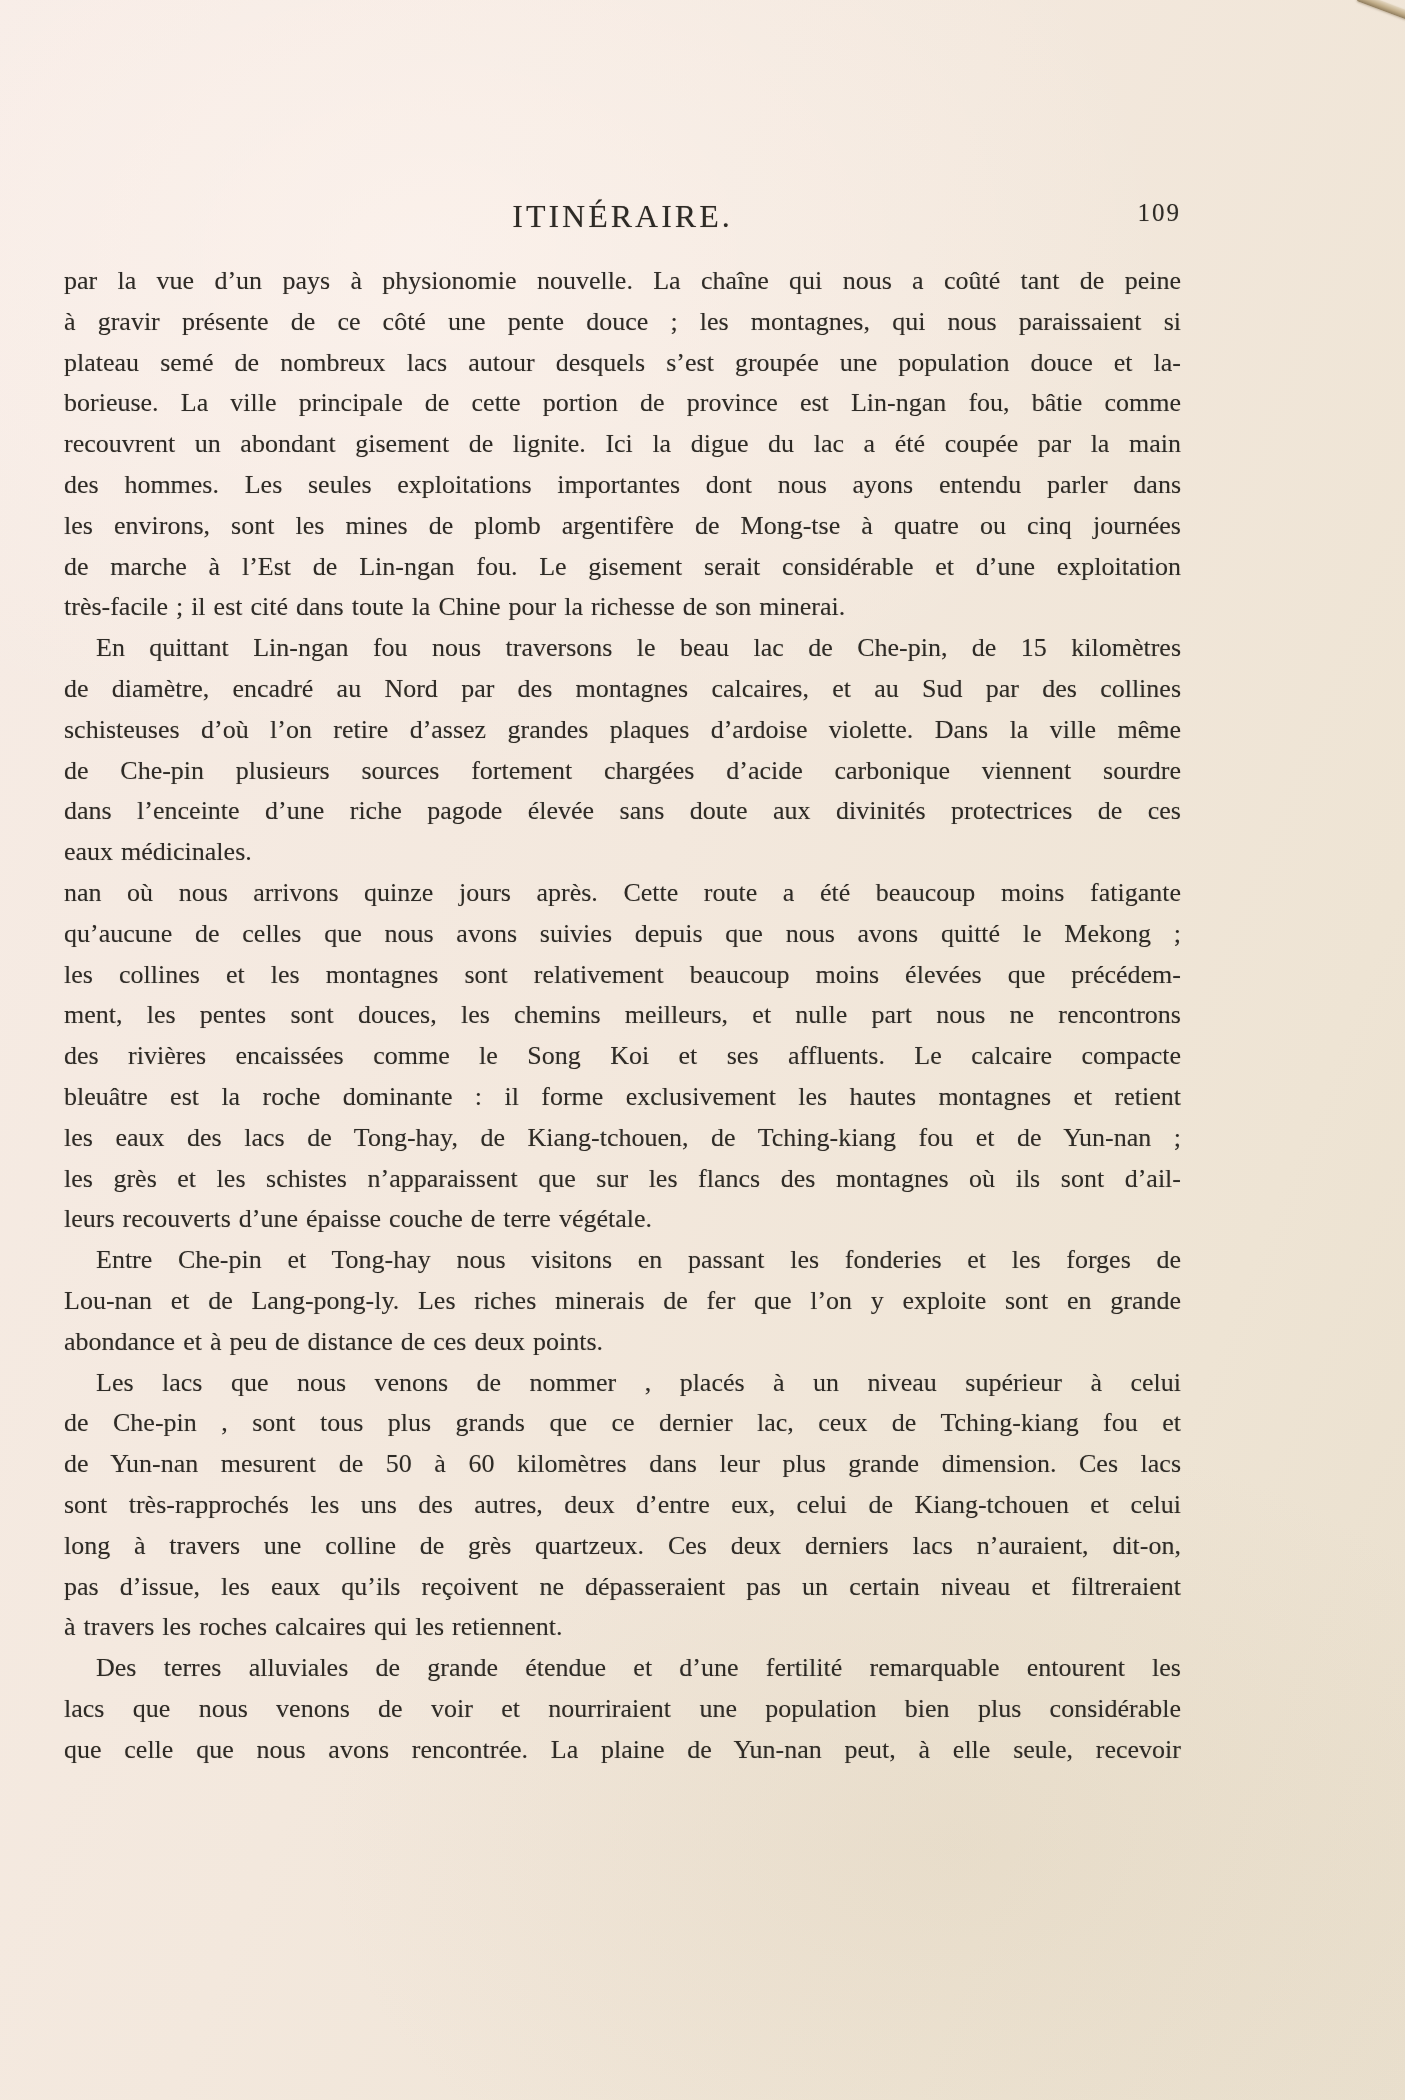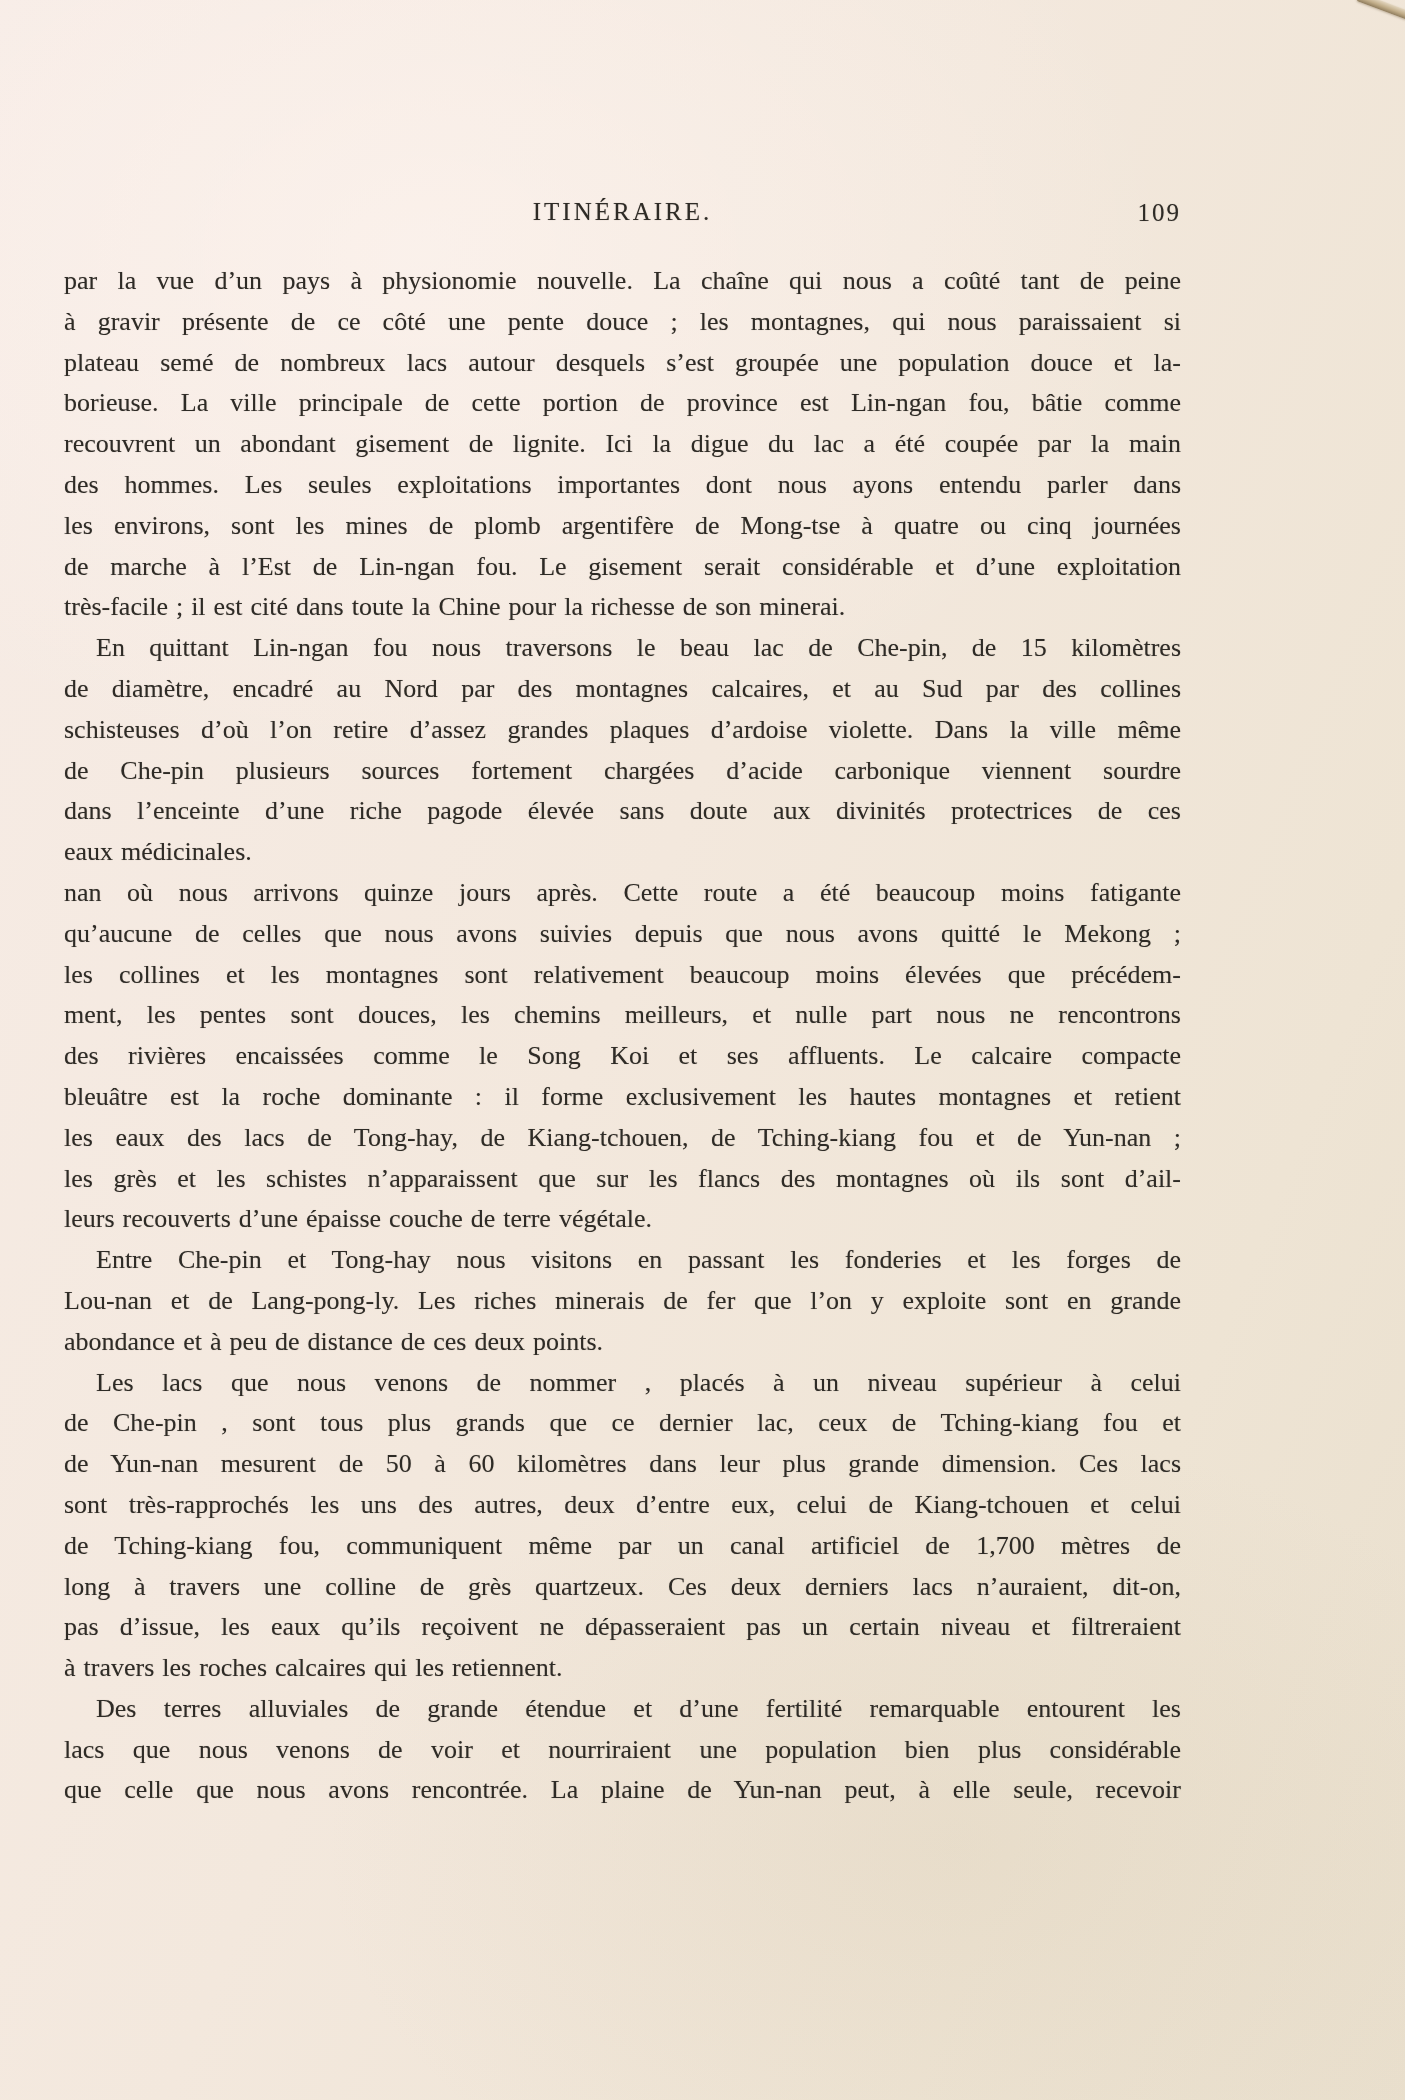--- a/index.html
+++ b/index.html
@@ -36,21 +36,21 @@
   .running-head {
     position: absolute;
     left: 64px;
     top: 198px;
     width: 1117px;
     height: 36px;
   }
   .head-title {
     display: block;
     text-align: center;
-    font-size: 25px;
+    font-size: 32px;
     letter-spacing: 3px;
     text-shadow: 0 0 1px rgba(58,50,40,0.35);
   }
   .page-num {
     position: absolute;
     right: 0;
     top: 1px;
     font-size: 25px;
     letter-spacing: 2px;
     text-shadow: 0 0 1px rgba(58,50,40,0.35);
@@ -110,21 +110,20 @@
       <div class="line">les eaux des lacs de Tong-hay, de Kiang-tchouen, de Tching-kiang fou et de Yun-nan ;</div>
       <div class="line">les grès et les schistes n’apparaissent que sur les flancs des montagnes où ils sont d’ail-</div>
       <div class="line last">leurs recouverts d’une épaisse couche de terre végétale.</div>
       <div class="line indent">Entre Che-pin et Tong-hay nous visitons en passant les fonderies et les forges de</div>
       <div class="line">Lou-nan et de Lang-pong-ly. Les riches minerais de fer que l’on y exploite sont en grande</div>
       <div class="line last">abondance et à peu de distance de ces deux points.</div>
       <div class="line indent">Les lacs que nous venons de nommer , placés à un niveau supérieur à celui</div>
       <div class="line">de Che-pin , sont tous plus grands que ce dernier lac, ceux de Tching-kiang fou et</div>
       <div class="line">de Yun-nan mesurent de 50 à 60 kilomètres dans leur plus grande dimension. Ces lacs</div>
       <div class="line">sont très-rapprochés les uns des autres, deux d’entre eux, celui de Kiang-tchouen et celui</div>
-      <div class="line">de Tching-kiang fou, communiquent même par un canal artificiel de 1,700 mètres de</div>
       <div class="line">long à travers une colline de grès quartzeux. Ces deux derniers lacs n’auraient, dit-on,</div>
       <div class="line">pas d’issue, les eaux qu’ils reçoivent ne dépasseraient pas un certain niveau et filtreraient</div>
       <div class="line last">à travers les roches calcaires qui les retiennent.</div>
       <div class="line indent">Des terres alluviales de grande étendue et d’une fertilité remarquable entourent les</div>
       <div class="line">lacs que nous venons de voir et nourriraient une population bien plus considérable</div>
       <div class="line">que celle que nous avons rencontrée. La plaine de Yun-nan peut, à elle seule, recevoir</div>
     </div>
 </div>
 
 </body></html>

